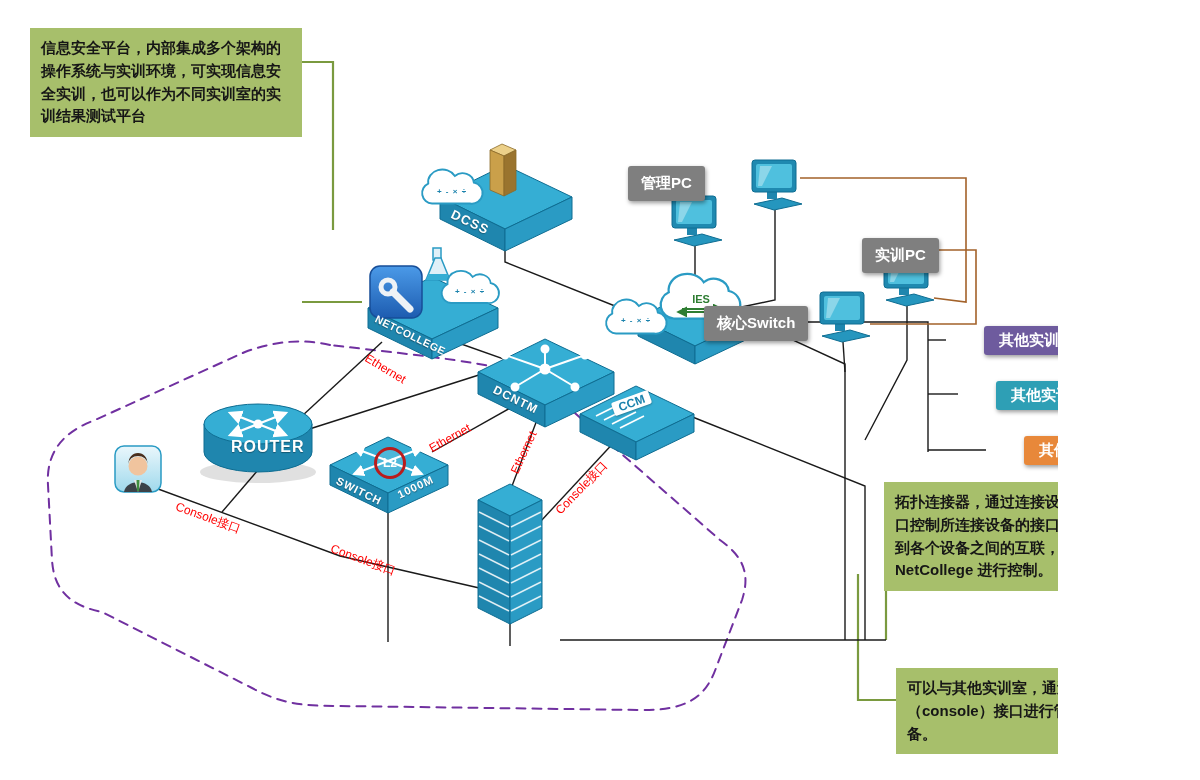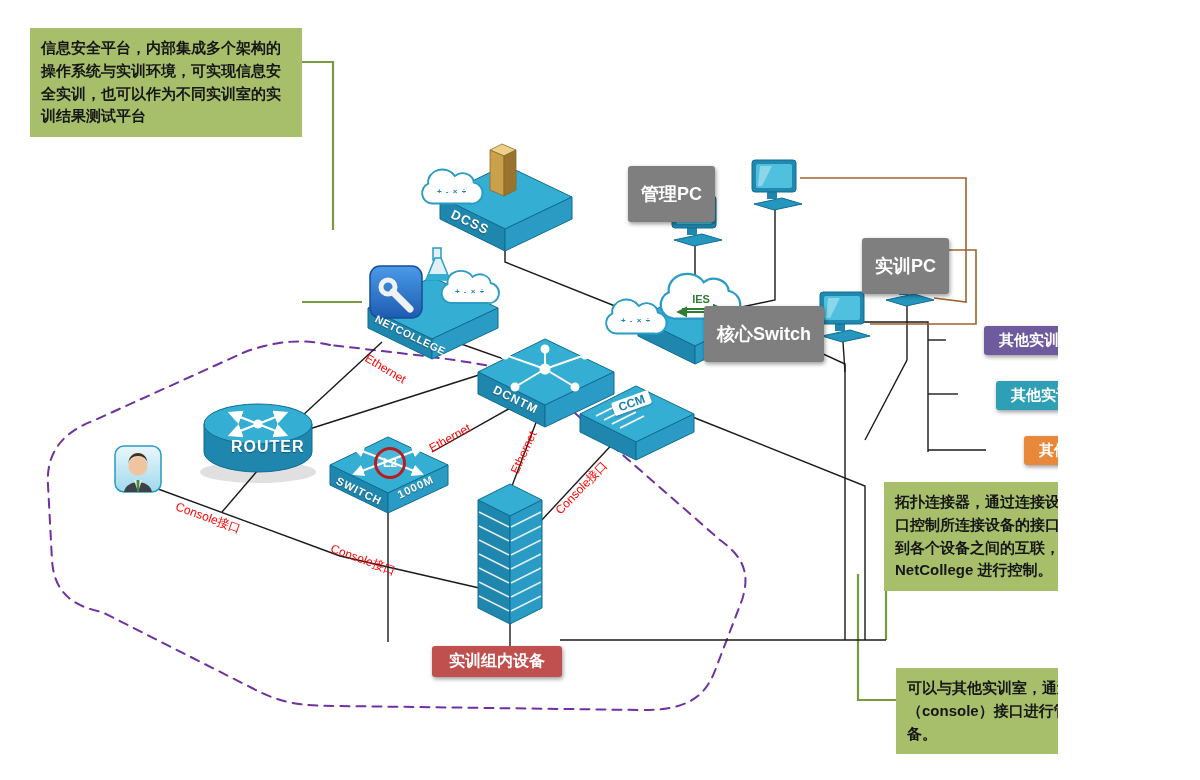--- a/index.html
+++ b/index.html
@@ -1,20 +1,20 @@
 <!DOCTYPE html>
 <html><head>
 <meta charset="utf-8">
 <style>
   html,body{margin:0;padding:0;background:#ffffff;font-family:"Liberation Sans","DejaVu Sans",sans-serif;}
   .stage{position:relative;width:1058px;height:780px;background:#ffffff;overflow:hidden;}
   svg{position:absolute;left:0;top:0;}
   .callout{position:absolute;background:#a7bf6b;color:#161616;font-size:15px;font-weight:bold;
            line-height:1.52;padding:9px 11px;box-sizing:border-box;}
-  .badge{position:absolute;color:#fff;font-size:18px;font-weight:bold;padding:16px 13px;border-radius:3px;
+  .badge{position:absolute;color:#fff;font-size:15px;font-weight:bold;padding:8px 13px;border-radius:3px;
          box-shadow:1px 2px 4px rgba(0,0,0,.4);white-space:nowrap;}
   .gray{background:#7f7f7f;}
   .red{background:#c0504d;font-size:16px;padding:5px 17px;}
   .flag{position:absolute;color:#fff;font-size:15px;font-weight:bold;padding:5px 15px;border-radius:3px;
         box-shadow:1px 2px 4px rgba(0,0,0,.4);white-space:nowrap;margin-left:38px;}
   .flag::after{content:"";position:absolute;right:-10px;top:55%;width:11px;height:11px;background:var(--fold,#444);
         clip-path:polygon(0 0,100% 0,0 100%);}
   .purple{background:#6e5b9e;--fold:#4f4175;}
   .tealb{background:#2e9fb5;--fold:#1f7a8c;}
   .orange{background:#e8883a;--fold:#b5641f;}
@@ -242,21 +242,20 @@
   <div class="callout" style="left:896px;top:668px;width:292px;">可以与其他实训室，通过连接设备控制台（console）接口进行管理实训相关设备。</div>
 
   <div class="badge gray" style="left:628px;top:166px;">管理PC</div>
   <div class="badge gray" style="left:862px;top:238px;">实训PC</div>
   <div class="badge gray" style="left:704px;top:306px;">核心Switch</div>
 
   <div class="flag purple" style="left:946px;top:326px;">其他实训组</div>
   <div class="flag tealb" style="left:958px;top:381px;">其他实训室</div>
   <div class="flag orange" style="left:986px;top:436px;">其他院校</div>
 
-  <div class="badge red" style="left:432px;top:646px;">实训组内设备</div>
 
   <div class="devlabel" style="left:452px;top:206px;font-size:13px;transform:rotate(25deg);">DCSS</div>
   <div class="devlabel" style="left:376px;top:312px;font-size:10.5px;letter-spacing:.5px;transform:rotate(26deg);">NETCOLLEGE</div>
   <div class="devlabel" style="left:494px;top:382px;font-size:12px;transform:rotate(26deg);">DCNTM</div>
   <div class="devlabel" style="left:231px;top:438px;font-size:16px;text-align:center;">ROUTER</div>
   <div class="devlabel" style="left:337px;top:474px;font-size:11px;transform:rotate(26deg);">SWITCH</div>
   <div class="devlabel" style="left:398px;top:489px;font-size:11px;transform:rotate(-25deg);">1000M</div>
   <div class="l2-circle" style="left:374px;top:447px;">L2</div>
   <div class="ccm-chip" style="left:612px;top:396px;">CCM</div>
 

